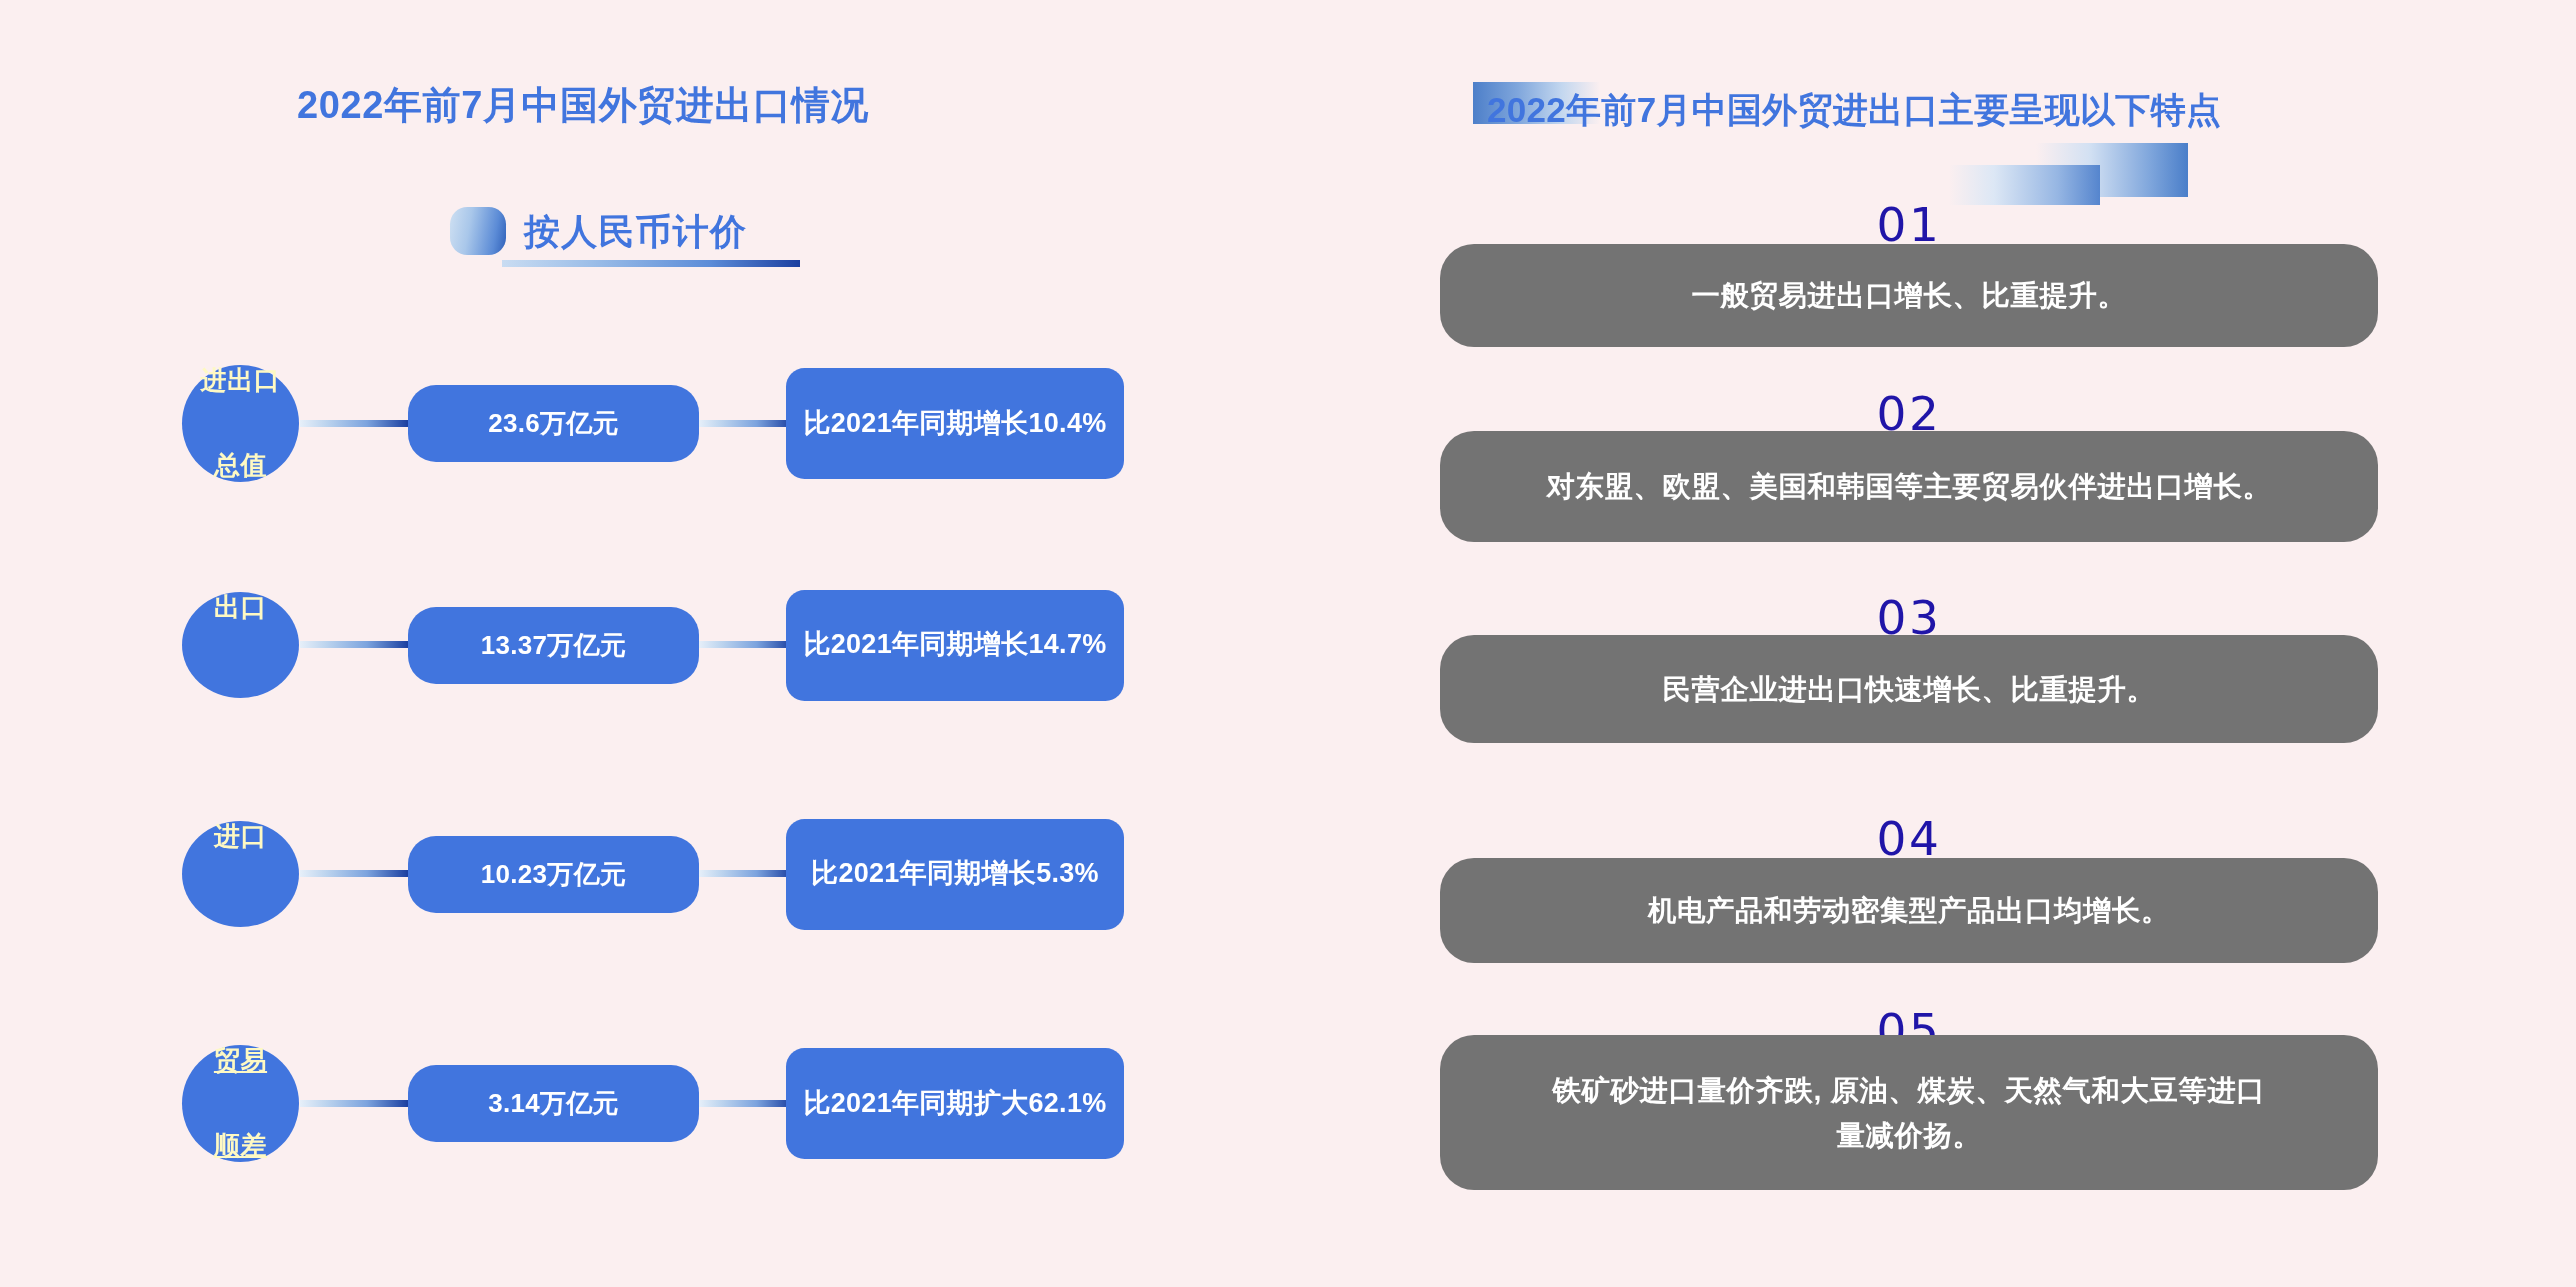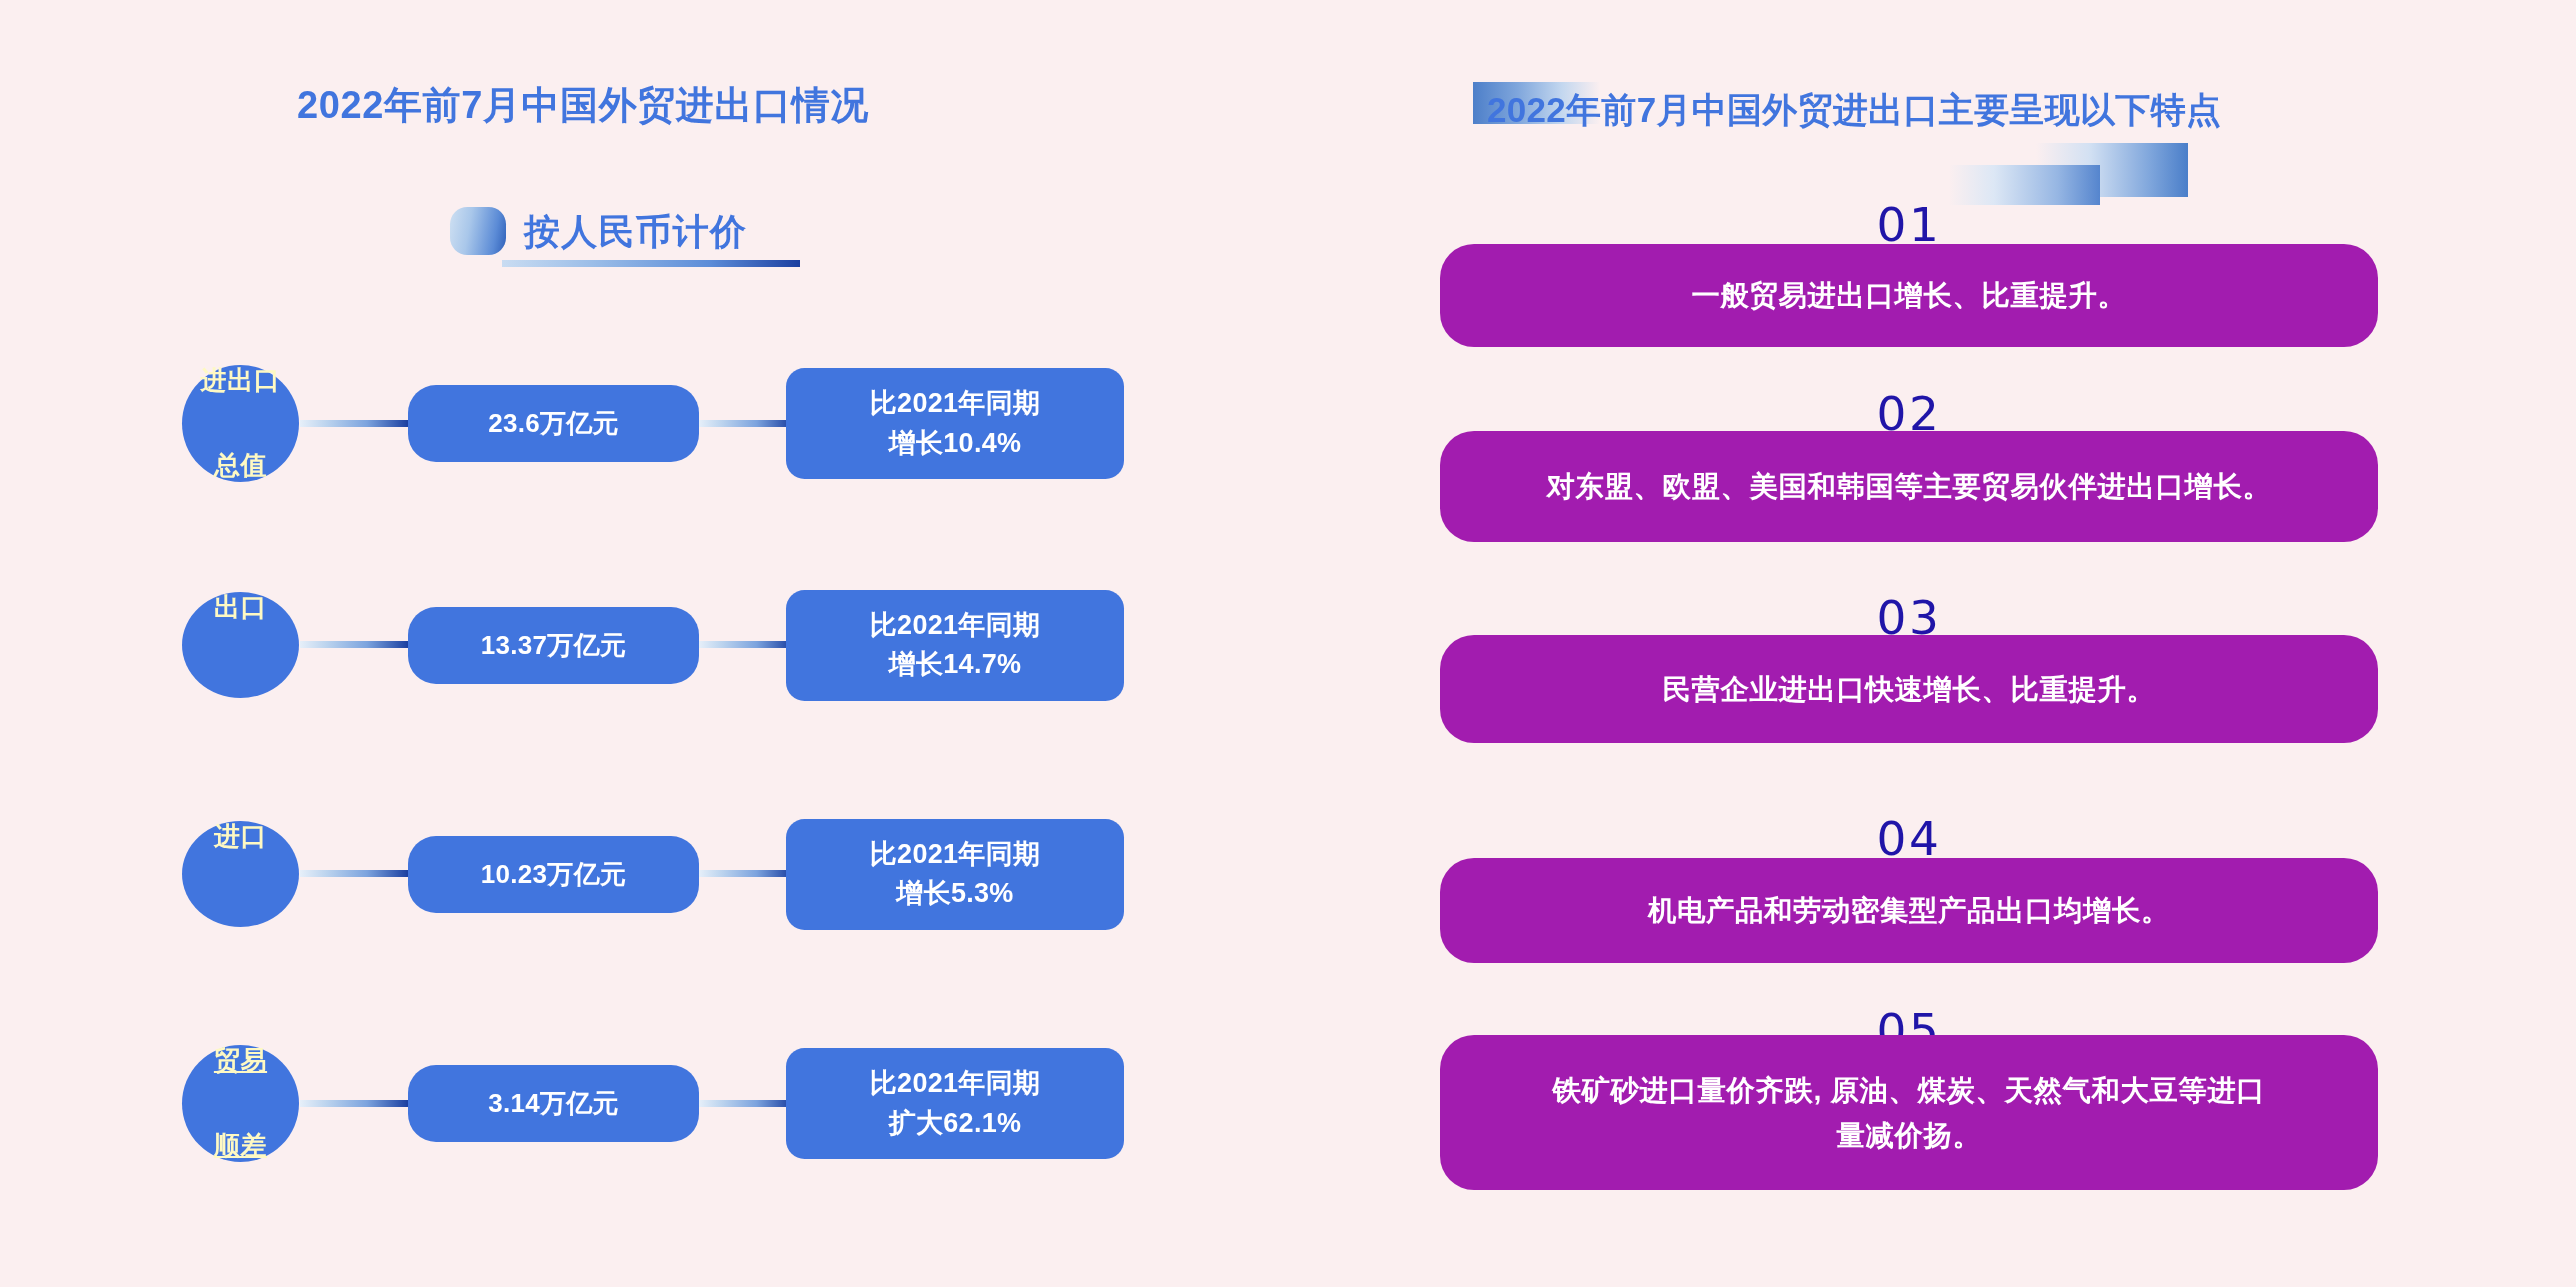--- a/index.html
+++ b/index.html
@@ -126,21 +126,20 @@
   }
 
   .growth-box {
     position: absolute;
     left: 786px;
     width: 338px;
     background: #4175DE;
     border-radius: 18.5px;
     color: #ffffff;
     display: flex;
-    flex-direction: column;
     align-items: center;
     justify-content: center;
     font-size: 27px;
     font-weight: bold;
     line-height: 1.45;
     letter-spacing: 0.3px;
   }
   .growth-box .g1 { font-weight: bold; }
   .growth-box .g2 { font-weight: bold; }
 
@@ -208,21 +207,21 @@
     text-align: center;
     font-size: 47px;
     font-weight: normal;
     color: #2015A8;
     letter-spacing: 2.5px;
     font-family: "DejaVu Sans", sans-serif;
   }
   .feature-pill {
     position: absolute;
     left: 0;
-    background: #a21caf;
+    background: #737373;
     border-radius: 34px;
     color: #ffffff;
     display: flex;
     flex-direction: column;
     align-items: center;
     justify-content: center;
     width: 938px;
     font-size: 28.4px;
     font-weight: bold;
     line-height: 1.55;

